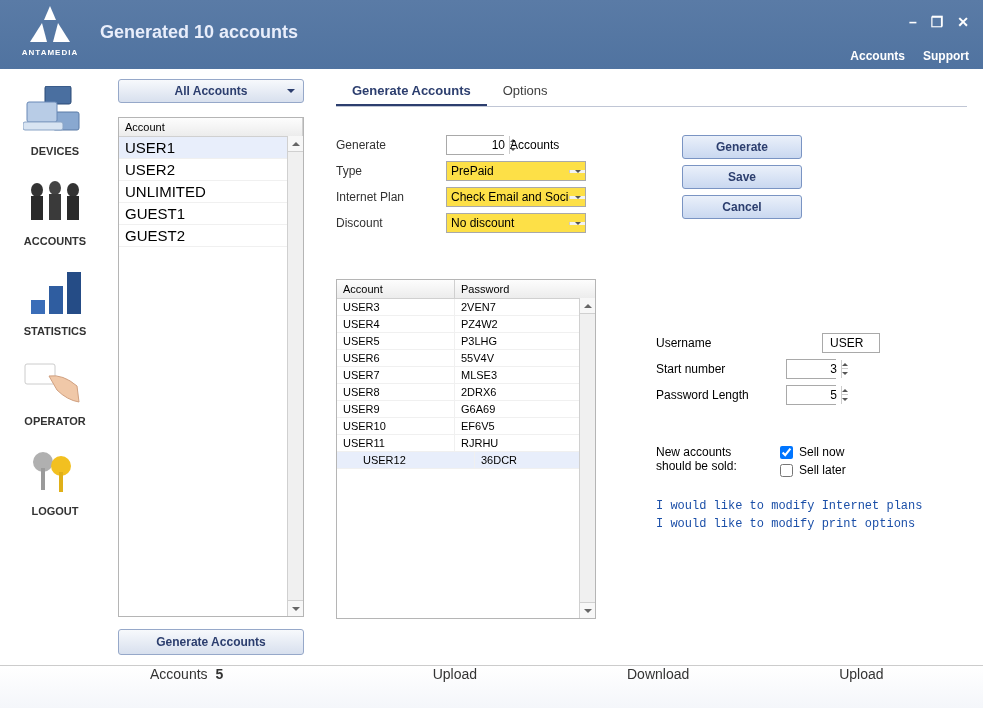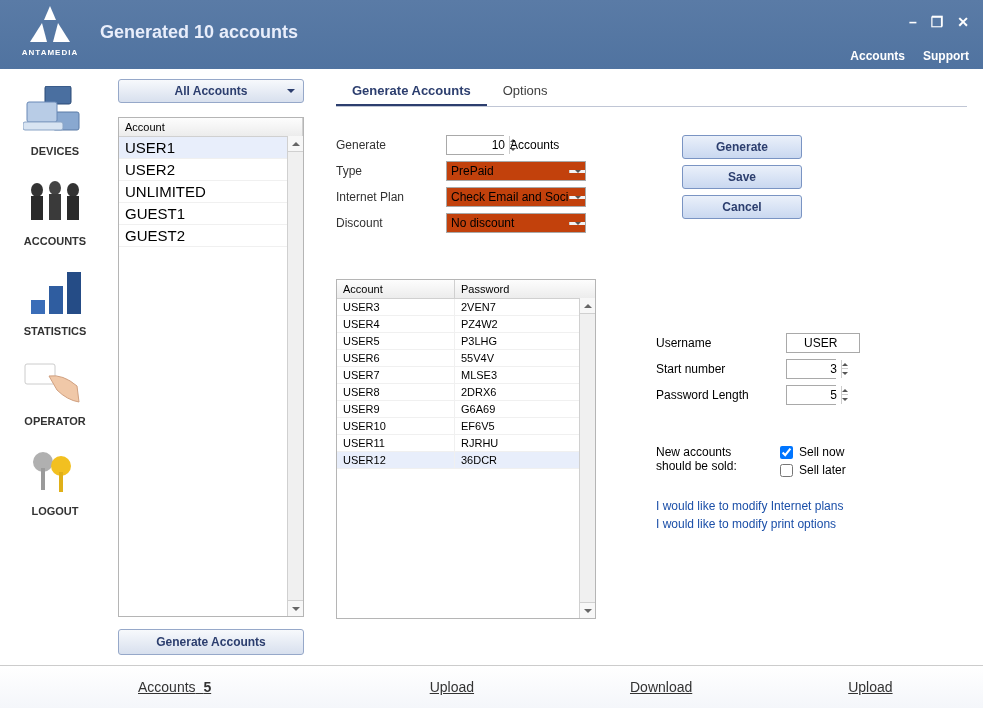--- a/index.html
+++ b/index.html
@@ -168,21 +168,21 @@
   display: inline-flex; align-items: flex-start; padding-left: 24px;
 }
 .spinner input { width: 38px; border:none; text-align:right; padding-right:4px; font-size:12px; height:18px; }
 .spinner .spin-btns { width:16px; display:flex; flex-direction:column; border-left:1px solid #ccc; }
 .spinner .sp { height:9px; display:flex; align-items:center; justify-content:center; cursor:pointer; }
 .spinner .sp.u { border-bottom:1px solid #ccc; }
 .tiny-up{border-left:3px solid transparent;border-right:3px solid transparent;border-bottom:3px solid #555;}
 .tiny-down{border-left:3px solid transparent;border-right:3px solid transparent;border-top:3px solid #555;}
 .combo {
   height: 20px; border:1px solid #a9a9a9; width: 140px;
-  display:inline-flex; align-items:center; position:relative; background:#c2410c;
+  display:inline-flex; align-items:center; position:relative; background:#fde047;
 }
 .combo span { padding-left:4px; font-size:12px; flex:1; white-space:nowrap; overflow:hidden;}
 .combo .combo-ar { width:16px; border-left:1px solid #ccc; display:flex; align-items:center; justify-content:center; background:#f2f2f2;}
 .form-after { margin-left:6px; font-size:12px; }
 
 .action-btns { display:flex; flex-direction:column; gap:6px; margin-bottom: 20px; }
 .action-btn {
   width: 120px; height:24px; border-radius:3px;
   background: linear-gradient(#eaf0fa, #c9d8f0);
   border:1px solid #7a94c3; color:#2c3e6e; font-weight:bold;
@@ -198,43 +198,42 @@
 .gen-table {
   border:1px solid #b5b5b5; height:340px; position:relative; background:#fff;
 }
 .gen-table .grid-header { font-size:11px;}
 .gt-cell-a { width: 118px; padding:3px 6px; border-right:1px solid #d0d0d0;}
 .gt-cell-p { flex:1; padding:3px 6px; }
 .gt-body { font-size:11px; }
 .gt-row { display:flex; border-bottom:1px solid #f0f0f0;}
 .gt-row .c1{ width:118px; padding:2px 6px; border-right:1px solid #f0f0f0;}
 .gt-row .c2{ flex:1; padding:2px 6px;}
-.gt-row.sel { background:#e8eefb;}
+.gt-row.sel { background:#e8eefb;padding-left:20px;}
 
 .right-form {}
 .rf-row { display:flex; align-items:center; margin-bottom:6px;}
 .rf-label { width:130px; font-size:12px;}
-.rf-input { border:1px solid #a9a9a9; height:20px; width:74px; padding:0 17px; font-size:12px;}
+.rf-input { border:1px solid #a9a9a9; height:20px; width:58px; padding:0 7px; font-size:12px;margin-left:36px;}
 .spin-small { width:50px; }
 .spin-small input { width:30px;}
 
 .sell-block { margin-top:40px; display:flex; gap:14px; font-size:12px;}
 .sell-label { width:110px;}
 .sell-opts label{ display:flex; align-items:center; gap:6px; margin-bottom:4px;}
-.link-text { color:#1b4fa8; font-size:12px; text-decoration:none; cursor:pointer; display:block; margin-top:4px;}
+.link-text { color:#1b4fa8; font-size:12px; text-decoration:none; cursor:pointer; display:block; margin-top:4px;font-family:Liberation Mono, monospace;}
 
 .statusbar {
   height: 42px;
   display: flex;
-  align-items: center;
-  padding: 0 8px;
+  align-items: flex-start;
+  padding: 0 20px;
   background: linear-gradient(#ffffff, #f4f6fa);
   font-size: 14px;
   color: #333;
-  text-decoration: underline;
 }
 .status-item { flex:1; text-align:center; cursor:pointer;}
 .status-item:first-child{ text-align:left; padding-left:130px;}
 .status-count { font-weight:bold; }
 </style>
 </head>
 <body>
 
 <div class="titlebar">
   <div class="logo-block">

